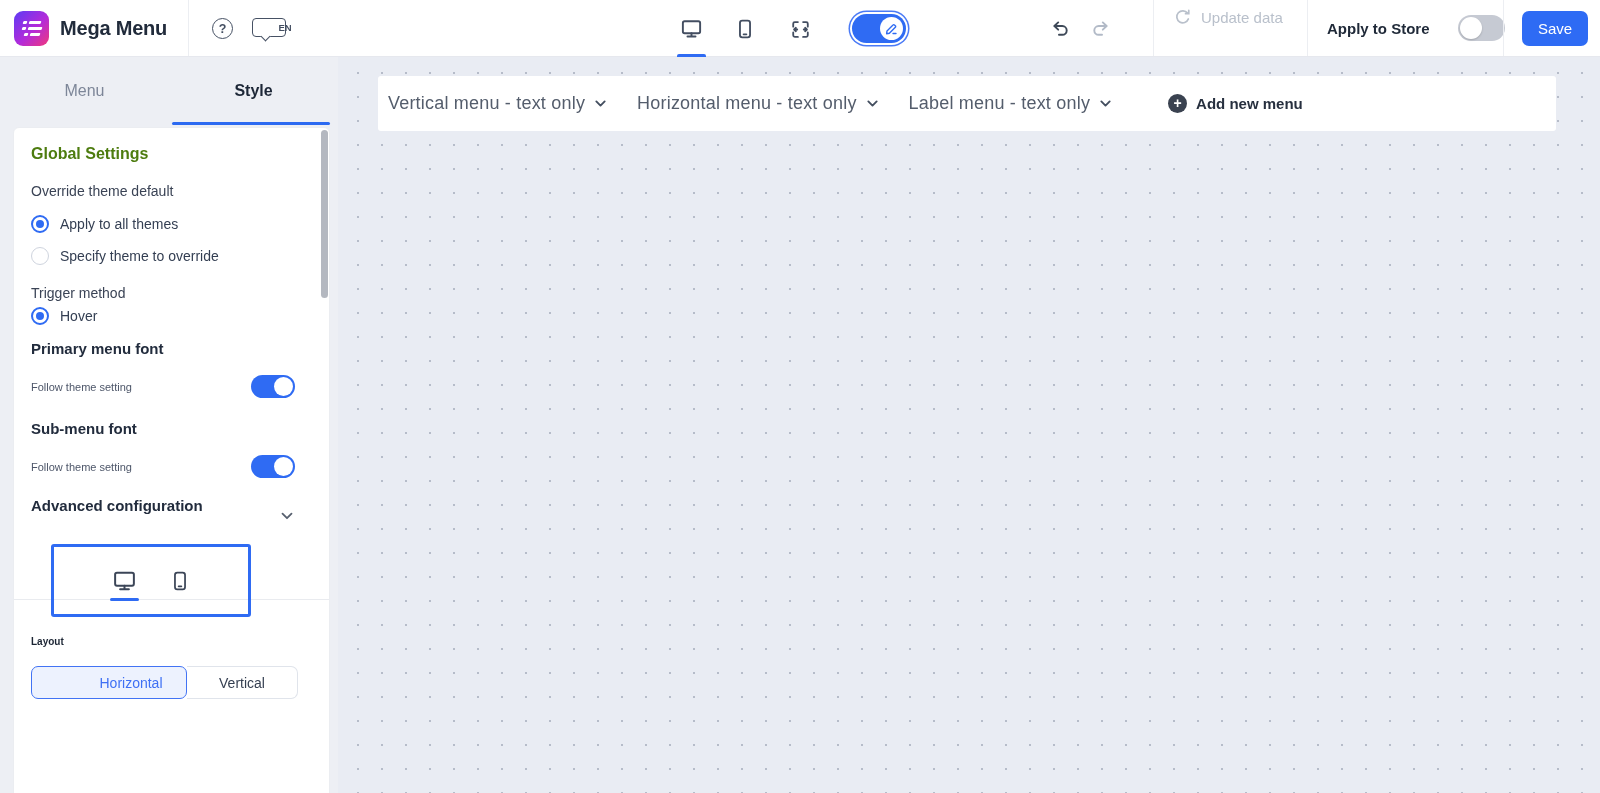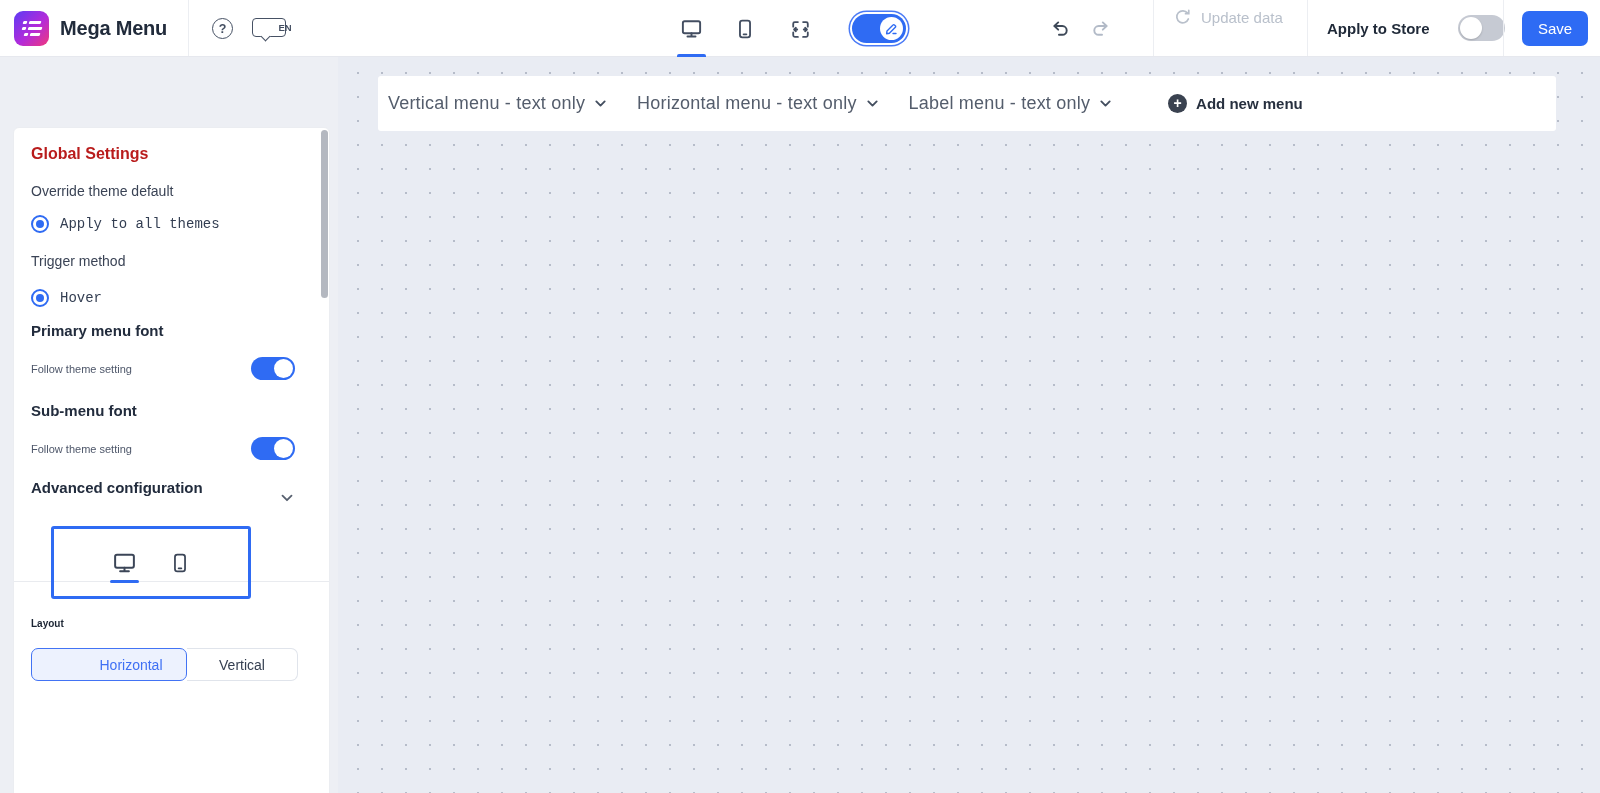--- a/index.html
+++ b/index.html
@@ -46,24 +46,24 @@
   .sidebar { position:absolute; left:0; top:57px; width:338px; bottom:0; background:#edeff4; z-index:5; }
   .side-tabs { position:relative; height:68px; display:flex; }
   .side-tab { flex:1; display:flex; align-items:center; justify-content:center; font-size:16px; cursor:pointer; }
   .side-tab.inactive { color:#7d8698; font-weight:500; }
   .side-tab.active { color:#1d2737; font-weight:700; }
   .tab-underline { position:absolute; left:172px; bottom:0; width:158px; height:3px; background:#2c6af1; border-radius:2px; }
   .card { position:absolute; left:13px; top:70px; width:317px; bottom:-12px; background:#fff;
           border:1px solid #ebedf1; border-radius:6px 6px 0 0; padding:17px 17px 0 17px; }
   .scroll-thumb { position:absolute; right:1px; top:2px; width:7px; height:168px; background:#b4b8c0; border-radius:4px; cursor:pointer; }
 
-  .gs-title { font-size:16px; font-weight:700; color:#b91c1c; }
+  .gs-title { font-size:16px; font-weight:700; color:#4d7c0f; }
   .field-label { font-size:14px; color:#3a4355; margin-top:20px; }
   .radio-row { display:flex; align-items:center; gap:11px; height:21px; cursor:pointer; }
-  .radio-row.r1 { margin-top:14px;font-family:Liberation Mono, monospace; }
+  .radio-row.r1 { margin-top:14px; }
   .radio-row.r2 { margin-top:11px; }
   .radio { width:18px; height:18px; border-radius:50%; background:#fff; position:relative; flex:none; }
   .radio.on { border:2px solid #2f6bf3; }
   .radio.on:after { content:""; position:absolute; left:3px; top:3px; width:8px; height:8px; border-radius:50%; background:#2f6bf3; }
   .radio.off { border:1.5px solid #cfd4de; }
   .radio-label { font-size:14px; color:#333e52; }
   .sub-title { font-size:15px; font-weight:600; color:#222c3d; margin-top:14px; }
   .follow-row { margin-top:18px; display:flex; align-items:center; justify-content:space-between; padding-right:17px; }
   .follow-label { font-size:11px; color:#4d5669; }
   .mini-toggle { position:relative; width:44px; height:23px; border-radius:12px; background:#2f6bf3; cursor:pointer; flex:none; }
@@ -189,34 +189,43 @@
       <span class="toggle-off">
           <span class="knob"></span>
         </span>
     </div>
     <div class="hdiv" style="left:1503px"></div>
 
     <button class="save-btn">Save</button>
   </div>
 
   <div class="sidebar">
+    <div class="side-tabs">
+      <div class="side-tab inactive">Menu</div>
+      <div class="side-tab active">Style</div>
+      <div class="tab-underline"></div>
+    </div>
 
     <div class="card">
       <div class="scroll-thumb"></div>
 
       <div class="gs-title">Global Settings</div>
 
       <div class="field-label">Override theme default</div>
       <div class="radio-row r1">
         <span class="radio on"></span>
         <span class="radio-label">Apply to all themes</span>
       </div>
+      <div class="radio-row r2">
+        <span class="radio off"></span>
+        <span class="radio-label">Specify theme to override</span>
+      </div>
 
       <div class="field-label" style="margin-top:19px">Trigger method</div>
-      <div class="radio-row r1" style="margin-top:18px">
+      <div class="radio-row r1" style="margin-top:4px">
         <span class="radio on"></span>
         <span class="radio-label">Hover</span>
       </div>
 
       <div class="sub-title">Primary menu font</div>
       <div class="follow-row">
         <span class="follow-label">Follow theme setting</span>
         <span class="mini-toggle">
             <span class="knob"></span>
           </span>

